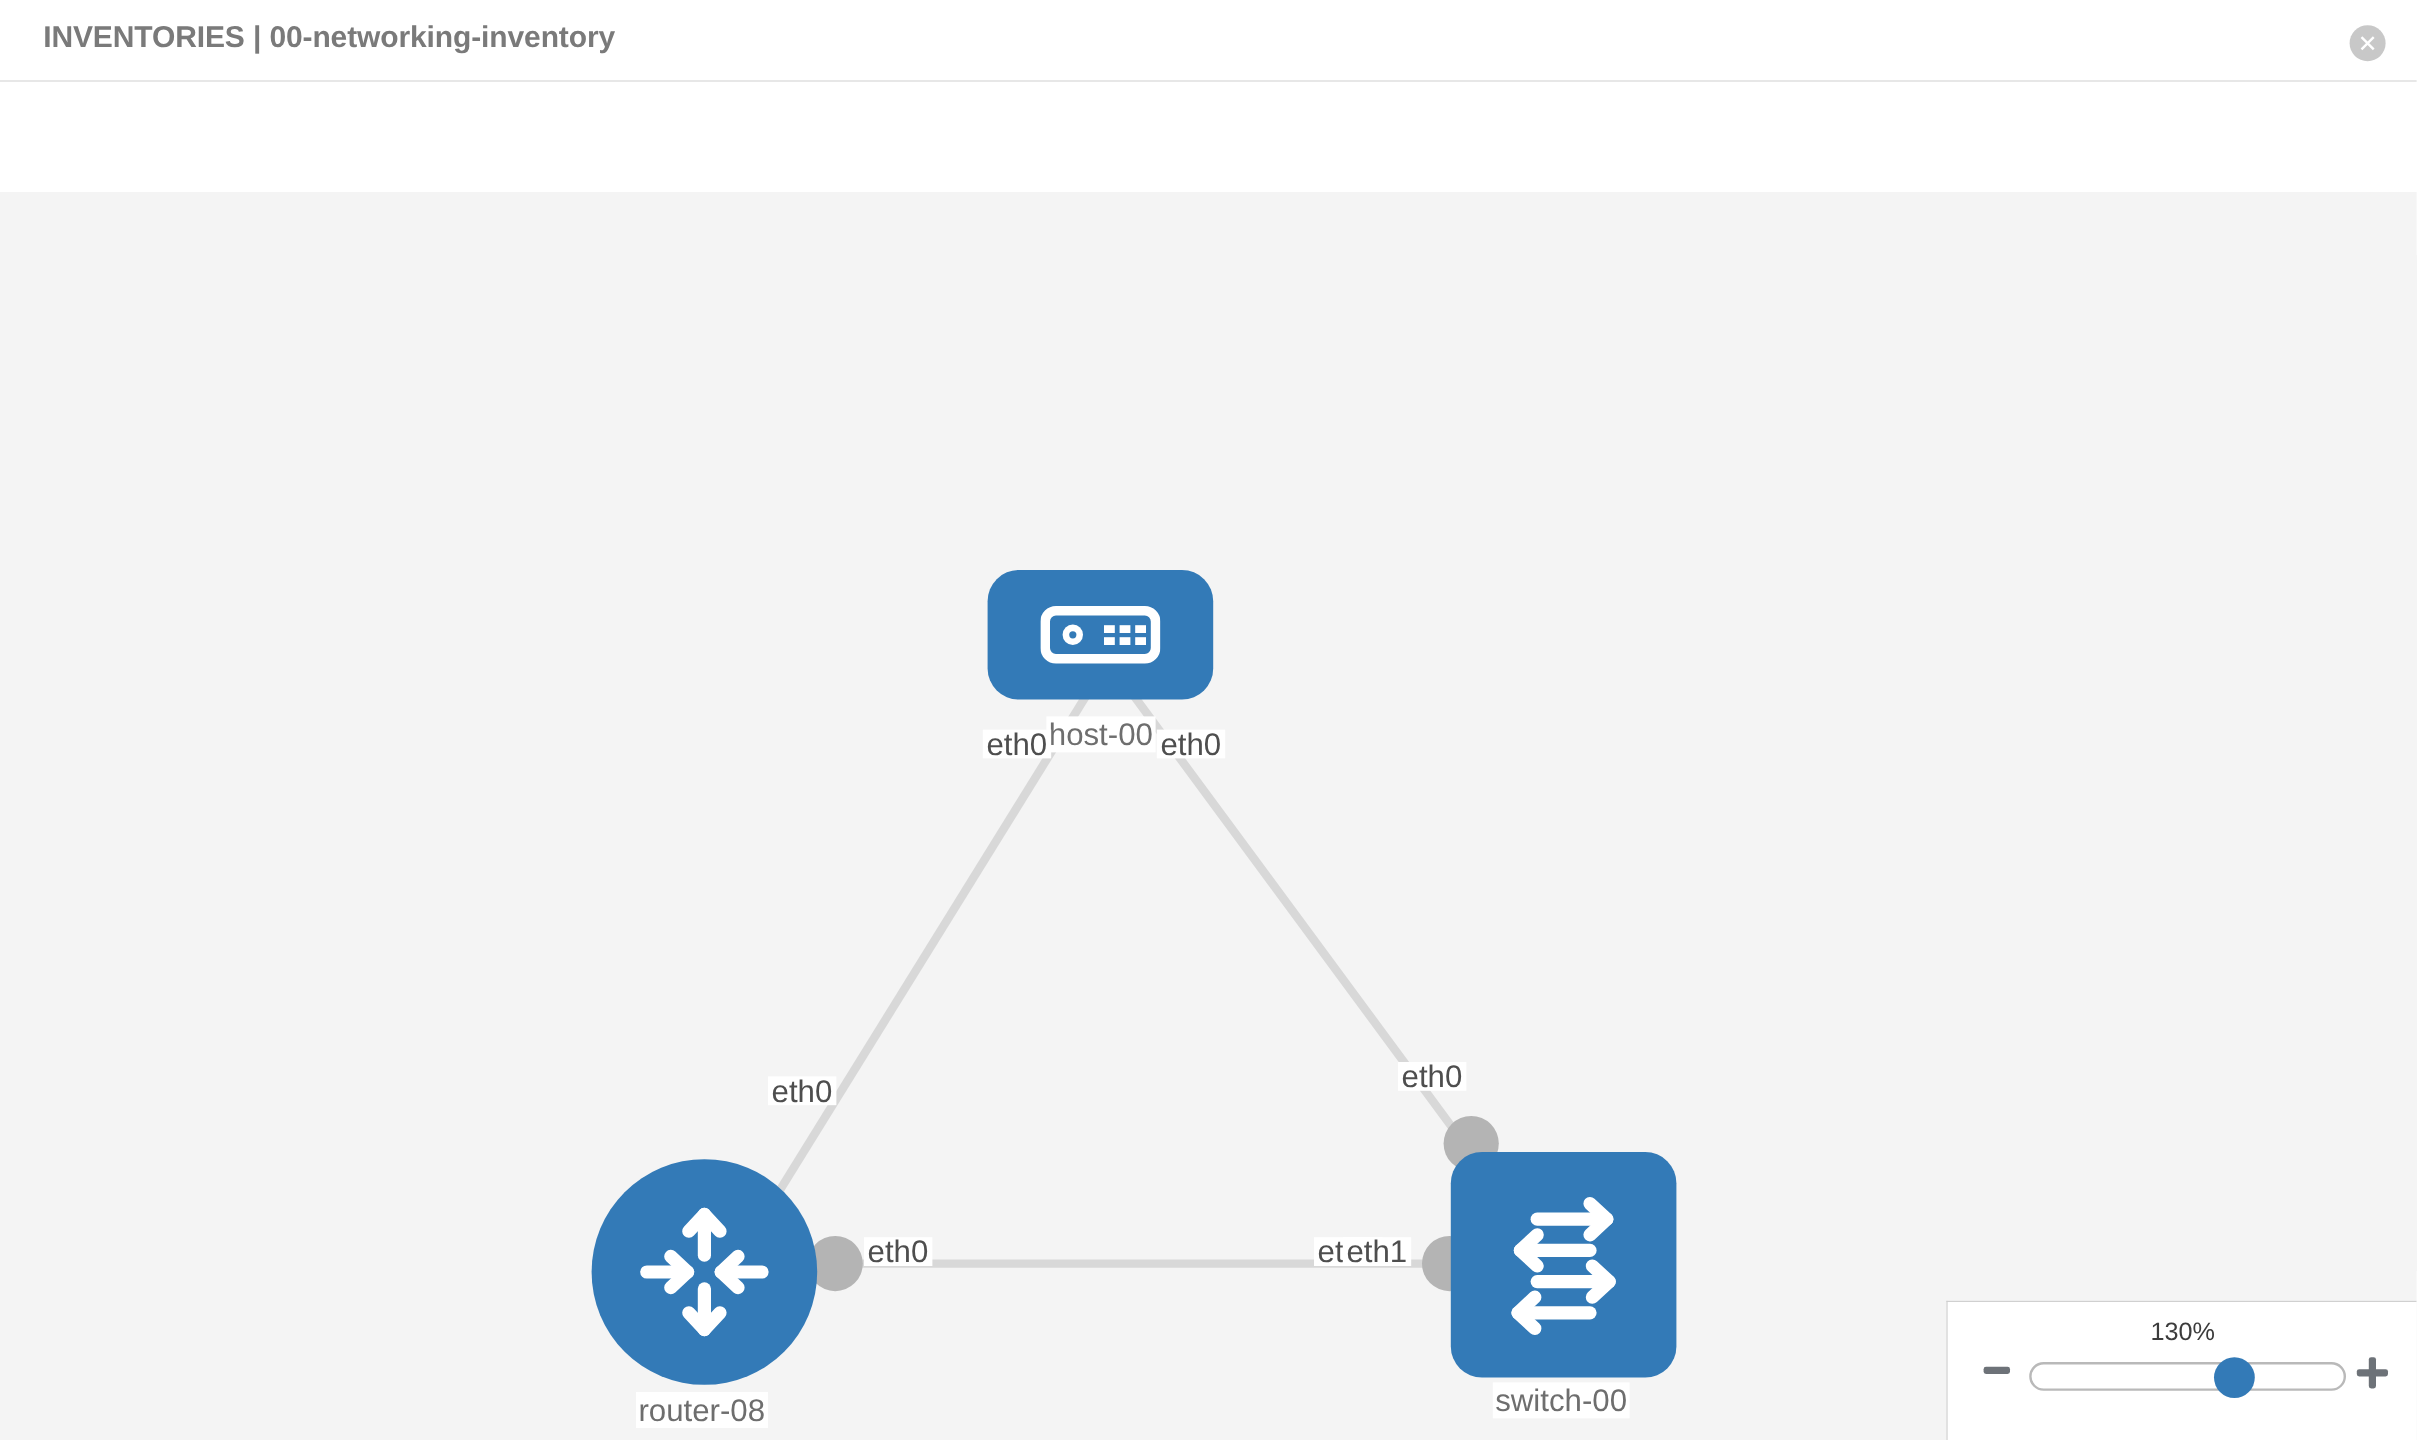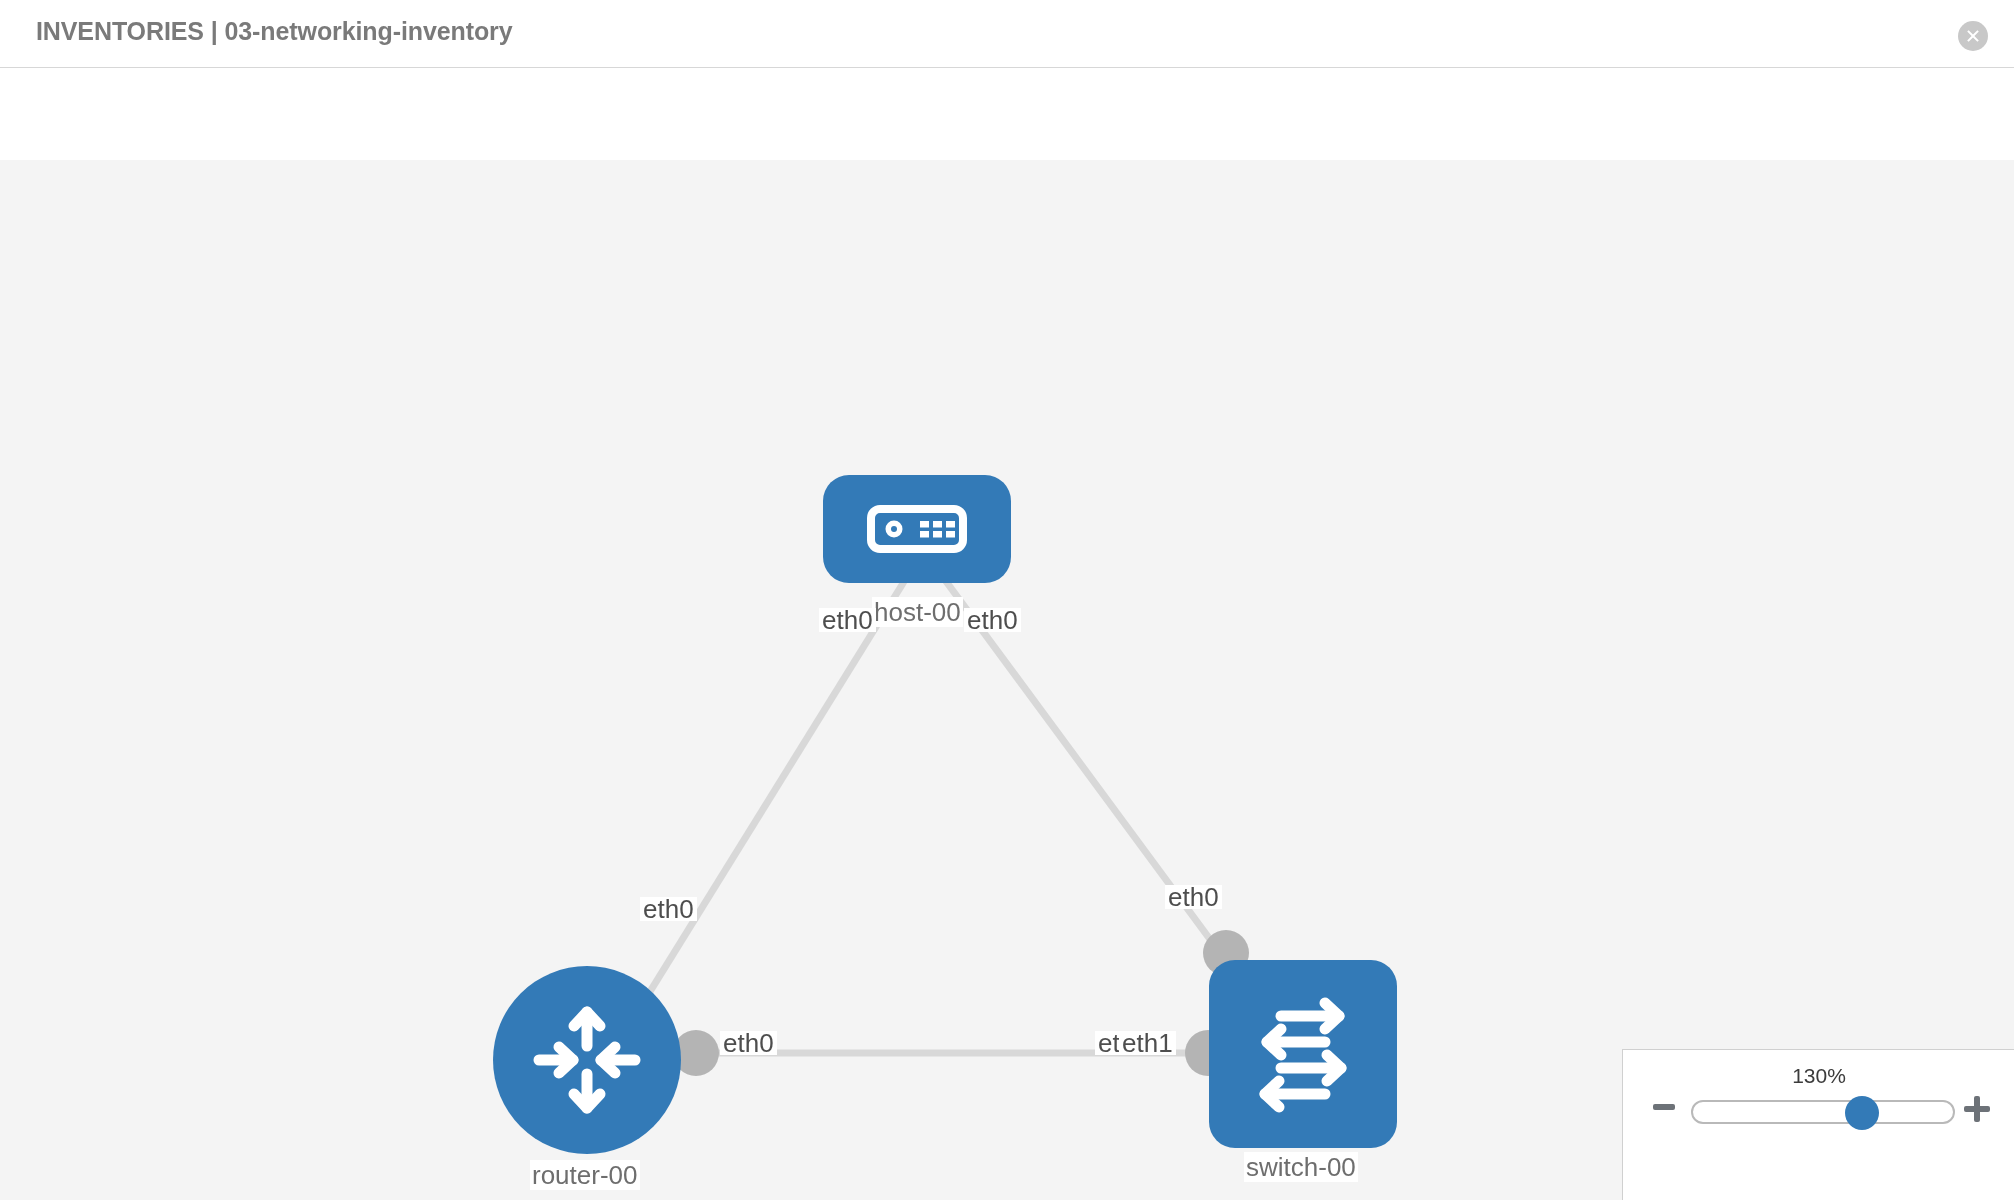--- a/index.html
+++ b/index.html
@@ -129,21 +129,21 @@
     position: absolute;
     width: 46px; height: 46px;
     border-radius: 50%;
     background: #b4b4b4;
     cursor: pointer;
   }
 
   
   .zoom-panel {
     position: absolute; right: 0; bottom: 0;
-    width: 392px; height: 151px;
+    width: 392px; height: 116px;
     background: #ffffff;
     border-top: 1px solid #d0d0d0;
     border-left: 1px solid #d0d0d0;
   }
   .zoom-value {
     position: absolute; top: 14px; left: 0; width: 392px;
     text-align: center;
     font-size: 21px; color: #3c3c3c;
   }
   .zoom-minus, .zoom-plus {
@@ -168,21 +168,21 @@
     background: #337ab7;
     cursor: grab;
   }
 </style>
 </head>
 <body>
 
 <div id="app">
 
   <div class="header">
-    <div class="page-title">INVENTORIES | 03-networking-inventory</div>
+    <div class="page-title">INVENTORIES | 00-networking-inventory</div>
     <div class="close-btn">
       <svg width="18" height="18" viewBox="0 0 18 18" aria-hidden="true">
         <path d="M4.6 3.2 L9 7.6 L13.4 3.2 L14.8 4.6 L10.4 9 L14.8 13.4 L13.4 14.8 L9 10.4 L4.6 14.8 L3.2 13.4 L7.6 9 L3.2 4.6 Z" fill="#ffffff"></path>
       </svg>
     </div>
   </div>
 
 
   <div class="canvas">
 
@@ -224,21 +224,21 @@
             <line x1="58" y1="106" x2="58" y2="72"></line>
             <polyline points="45,92 58,106 71,92"></polyline>
             <line x1="10" y1="58" x2="44" y2="58"></line>
             <polyline points="30,45 44,58 30,71"></polyline>
             <line x1="106" y1="58" x2="72" y2="58"></line>
             <polyline points="86,45 72,58 86,71"></polyline>
           </g>
         </svg>
       </div>
     </div>
-    <div class="node-label" style="left:530px; top:1000px;">router-00</div>
+    <div class="node-label" style="left:530px; top:1000px;">router-08</div>
 
     <div class="node" style="left:1209px; top:800px; width:188px; height:188px;">
       <div class="node-shape shape-rounded" style="width:188px; height:188px;">
         <svg width="120" height="120" viewBox="0 0 120 120" aria-hidden="true">
           <g fill="none" stroke="#ffffff" stroke-width="11" stroke-linecap="round" stroke-linejoin="round">
             <line x1="38" y1="22" x2="96" y2="22"></line>
             <polyline points="82,9 96,22 82,35"></polyline>
             <line x1="82" y1="48" x2="24" y2="48"></line>
             <polyline points="38,35 24,48 38,61"></polyline>
             <line x1="38" y1="74" x2="98" y2="74"></line>

